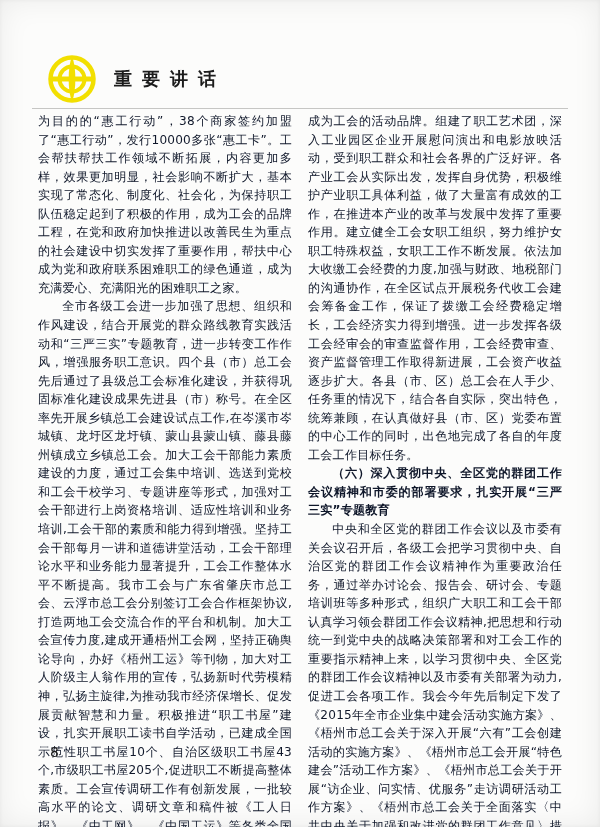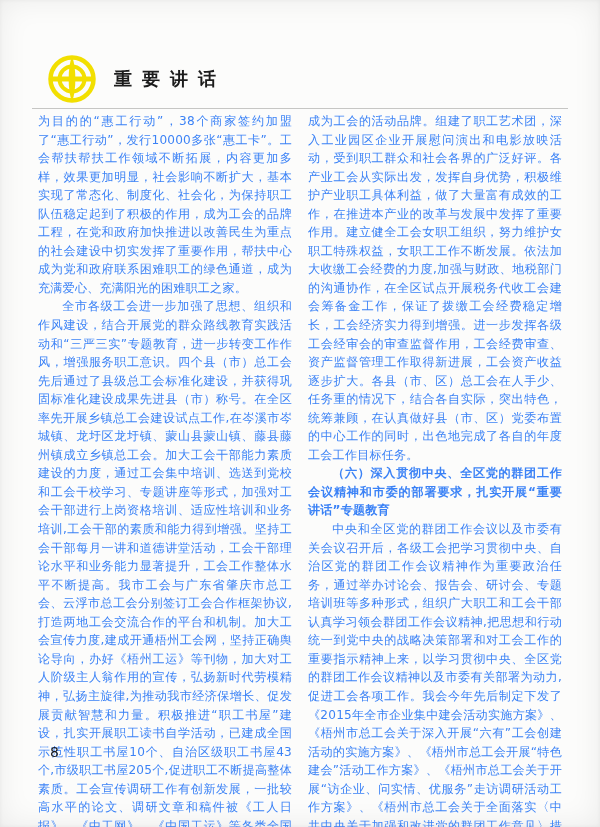--- a/index.html
+++ b/index.html
@@ -39,21 +39,21 @@
     top: 112px; left: 38px;
     width: 524px;
     display: flex;
     gap: 16px;
   }
   .col { width: 254px; }
   .para {
     margin: 0;
     font-size: 12.1px;
     line-height: 18.55px;
-    color: #3b82f6;
+    color: #0f172a;
     text-align: justify;
     text-justify: inter-ideograph;
     text-indent: 2em;
     letter-spacing: 0.2px;
     word-break: break-all;
   }
   .para.no-indent { text-indent: 0; }
   .para.heading { font-weight: bold; }
   .page-number {
     position: absolute;
@@ -79,21 +79,21 @@
 
   <div class="header-rule"></div>
 
   <div class="columns">
     <div class="col">
       <p class="para no-indent">为目的的“惠工行动”，38个商家签约加盟了“惠工行动”，发行10000多张“惠工卡”。工会帮扶帮扶工作领域不断拓展，内容更加多样，效果更加明显，社会影响不断扩大，基本实现了常态化、制度化、社会化，为保持职工队伍稳定起到了积极的作用，成为工会的品牌工程，在党和政府加快推进以改善民生为重点的社会建设中切实发挥了重要作用，帮扶中心成为党和政府联系困难职工的绿色通道，成为充满爱心、充满阳光的困难职工之家。</p>
       <p class="para">全市各级工会进一步加强了思想、组织和作风建设，结合开展党的群众路线教育实践活动和“三严三实”专题教育，进一步转变工作作风，增强服务职工意识。四个县（市）总工会先后通过了县级总工会标准化建设，并获得巩固标准化建设成果先进县（市）称号。在全区率先开展乡镇总工会建设试点工作,在岑溪市岑城镇、龙圩区龙圩镇、蒙山县蒙山镇、藤县藤州镇成立乡镇总工会。加大工会干部能力素质建设的力度，通过工会集中培训、选送到党校和工会干校学习、专题讲座等形式，加强对工会干部进行上岗资格培训、适应性培训和业务培训,工会干部的素质和能力得到增强。坚持工会干部每月一讲和道德讲堂活动，工会干部理论水平和业务能力显著提升，工会工作整体水平不断提高。我市工会与广东省肇庆市总工会、云浮市总工会分别签订工会合作框架协议,打造两地工会交流合作的平台和机制。加大工会宣传力度,建成开通梧州工会网，坚持正确舆论导向，办好《梧州工运》等刊物，加大对工人阶级主人翁作用的宣传，弘扬新时代劳模精神，弘扬主旋律,为推动我市经济保增长、促发展贡献智慧和力量。积极推进“职工书屋”建设，扎实开展职工读书自学活动，已建成全国示范性职工书屋10个、自治区级职工书屋43个,市级职工书屋205个,促进职工不断提高整体素质。工会宣传调研工作有创新发展，一批较高水平的论文、调研文章和稿件被《工人日报》、《中工网》、《中国工运》等各类全国级、全区级的媒体采用。大力发展企业文化和职工文化,积极承办好职工文艺汇演、职工体育比赛和宝石节中的风筝大赛，增强了工会的凝聚力和吸引力，一些比赛项目已</p>
     </div>
     <div class="col">
       <p class="para no-indent">成为工会的活动品牌。组建了职工艺术团，深入工业园区企业开展慰问演出和电影放映活动，受到职工群众和社会各界的广泛好评。各产业工会从实际出发，发挥自身优势，积极维护产业职工具体利益，做了大量富有成效的工作，在推进本产业的改革与发展中发挥了重要作用。建立健全工会女职工组织，努力维护女职工特殊权益，女职工工作不断发展。依法加大收缴工会经费的力度,加强与财政、地税部门的沟通协作，在全区试点开展税务代收工会建会筹备金工作，保证了拨缴工会经费稳定增长，工会经济实力得到增强。进一步发挥各级工会经审会的审查监督作用，工会经费审查、资产监督管理工作取得新进展，工会资产收益逐步扩大。各县（市、区）总工会在人手少、任务重的情况下，结合各自实际，突出特色，统筹兼顾，在认真做好县（市、区）党委布置的中心工作的同时，出色地完成了各自的年度工会工作目标任务。</p>
-      <p class="para heading">（六）深入贯彻中央、全区党的群团工作会议精神和市委的部署要求，扎实开展“重要讲话”专题教育</p>
+      <p class="para heading">（六）深入贯彻中央、全区党的群团工作会议精神和市委的部署要求，扎实开展“三严三实”专题教育</p>
       <p class="para">中央和全区党的群团工作会议以及市委有关会议召开后，各级工会把学习贯彻中央、自治区党的群团工作会议精神作为重要政治任务，通过举办讨论会、报告会、研讨会、专题培训班等多种形式，组织广大职工和工会干部认真学习领会群团工作会议精神,把思想和行动统一到党中央的战略决策部署和对工会工作的重要指示精神上来，以学习贯彻中央、全区党的群团工作会议精神以及市委有关部署为动力,促进工会各项工作。我会今年先后制定下发了《2015年全市企业集中建会活动实施方案》、《梧州市总工会关于深入开展“六有”工会创建活动的实施方案》、《梧州市总工会开展“特色建会”活动工作方案》、《梧州市总工会关于开展“访企业、问实情、优服务”走访调研活动工作方案》、《梧州市总工会关于全面落实〈中共中央关于加强和改进党的群团工作意见〉措施》等，并做好方案实施情况的督促检查，对完成年度工会重点工作情况进行督查，努力保证在经济下行压力加大的情况下各项重点工作任务的完成。</p>
 
     </div>
   </div>
 
   <div class="page-number">8</div>
 
 </div>
 
 </body></html>

